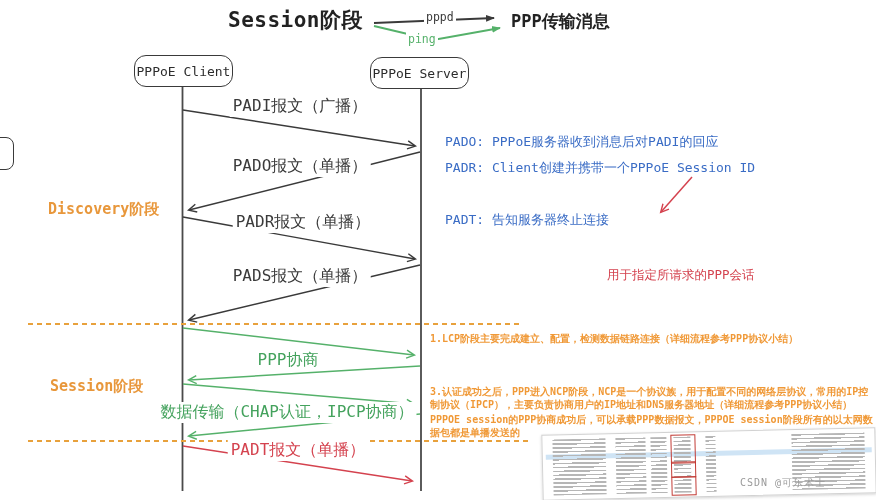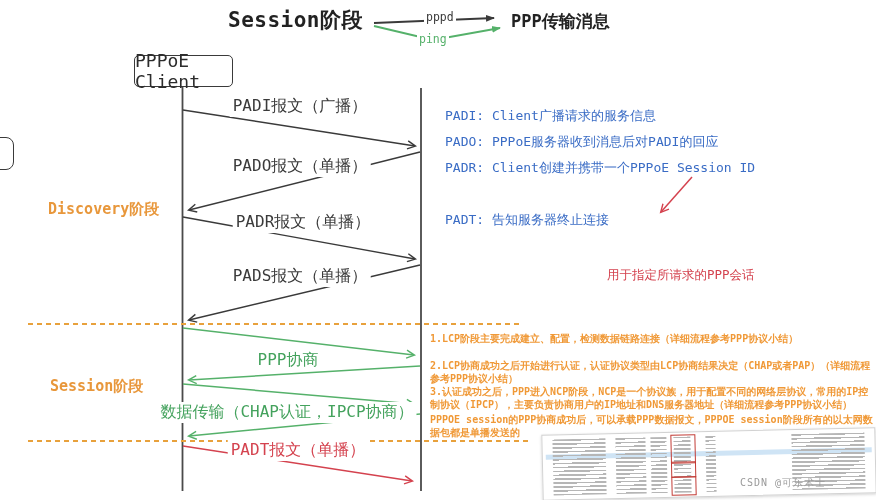--- a/index.html
+++ b/index.html
@@ -5,24 +5,24 @@
   html,body{margin:0;padding:0;background:#fff;}
   .canvas{position:relative;width:876px;height:500px;background:#ffffff;overflow:hidden;
           font-family:"DejaVu Sans Mono","DejaVu Sans",sans-serif;color:#3a3a3a;}
   .abs{position:absolute;}
   svg.overlay{position:absolute;left:0;top:0;width:876px;height:500px;}
 
   .title-main{left:228px;top:6px;font-size:21px;font-weight:bold;color:#222;letter-spacing:.5px;}
   .title-right{left:511px;top:10px;font-size:17px;font-weight:bold;color:#222;}
   .tiny-lbl{font-size:11.5px;background:#fff;padding:0 2px;white-space:nowrap;}
   .pppd{left:424px;top:10px;color:#3a3a3a;}
-  .ping{left:417px;top:32px;color:#55b16a;}
+  .ping{left:406px;top:32px;color:#55b16a;}
 
-  .actor-box{width:97px;height:30px;border:1.6px solid #3a3a3a;border-radius:5px;background:#fff;
-             display:flex;align-items:center;justify-content:center;font-size:18px;color:#2c2c2c;}
+  .actor-box{width:97px;height:30px;border:1.6px solid #3a3a3a;border-radius:12px;background:#fff;
+             display:flex;align-items:center;justify-content:center;font-size:13px;color:#2c2c2c;}
   .client-box{left:134px;top:55px;}
   .server-box{left:370px;top:57px;}
   .edge-tab{left:-16px;top:137px;width:28px;height:31px;border:1.6px solid #3a3a3a;border-radius:8px;background:#fff;}
 
   .msg-label{transform:translateX(-50%);background:#fff;padding:0 3px;font-size:16px;
              color:#3a3a3a;white-space:nowrap;}
   .msg-green{color:#44a25d;}
   .msg-red{color:#d4424e;}
 
   .phase-label{font-size:15px;font-weight:bold;color:#e8973b;white-space:nowrap;}
@@ -93,42 +93,43 @@
   </svg>
 
   <div class="abs title-main">Session阶段</div>
   <div class="abs tiny-lbl pppd">pppd</div>
   <div class="abs tiny-lbl ping">ping</div>
   <div class="abs title-right">PPP传输消息</div>
 
   <div class="abs actor-box client-box">
     <span>PPPoE Client</span>
   </div>
+  <div class="abs actor-box server-box">
+    <span>PPPoE Server</span>
+  </div>
   <div class="abs edge-tab"></div>
 
   <div class="abs msg-label" style="left:300px;top:96px;">PADI报文（广播）</div>
   <div class="abs msg-label" style="left:300px;top:156px;">PADO报文（单播）</div>
   <div class="abs msg-label" style="left:303px;top:212px;">PADR报文（单播）</div>
   <div class="abs msg-label" style="left:300px;top:266px;">PADS报文（单播）</div>
   <div class="abs msg-label msg-green" style="left:288px;top:350px;">PPP协商</div>
   <div class="abs msg-label msg-green" style="left:287px;top:402px;">数据传输（CHAP认证，IPCP协商）</div>
   <div class="abs phase-label p-discovery">Discovery阶段</div>
 
   <div class="abs msg-label msg-red" style="left:298px;top:440px;">PADT报文（单播）</div>
   <div class="abs phase-label p-session">Session阶段</div>
 
-  <div class="abs definition" style="top:109px;">PADI: Client广播请求的服务信息</div>
   <div class="abs definition" style="top:135px;">PADO: PPPoE服务器收到消息后对PADI的回应</div>
   <div class="abs definition" style="top:161px;">PADR: Client创建并携带一个PPPoE Session ID</div>
   <div class="abs definition" style="top:213px;">PADT: 告知服务器终止连接</div>
 
   <div class="abs red-note">用于指定所请求的PPP会话</div>
 
   <div class="abs s-note" style="top:333px;">1.LCP阶段主要完成建立、配置，检测数据链路连接（详细流程参考PPP协议小结）</div>
-  <div class="abs s-note" style="top:360px;">2.LCP协商成功之后开始进行认证，认证协议类型由LCP协商结果决定（CHAP或者PAP）（详细流程参考PPP协议小结）</div>
   <div class="abs s-note" style="top:386px;">3.认证成功之后，PPP进入NCP阶段，NCP是一个协议族，用于配置不同的网络层协议，常用的IP控制协议（IPCP），主要负责协商用户的IP地址和DNS服务器地址（详细流程参考PPP协议小结）</div>
   <div class="abs s-note" style="top:414px;">PPPOE session的PPP协商成功后，可以承载PPP数据报文，PPPOE session阶段所有的以太网数据包都是单播发送的</div>
 
   <div class="abs pc-card">
     <div class="pc-row-hl"></div>
     <div class="pc-col" style="left:3%;width:16%;"></div>
     <div class="pc-col" style="left:22%;width:9%;"></div>
     <div class="pc-col" style="left:32.5%;width:5%;"></div>
     <div class="pc-col" style="left:39.5%;width:5%;"></div>
     <div class="pc-col" style="left:49%;width:3%;"></div>

